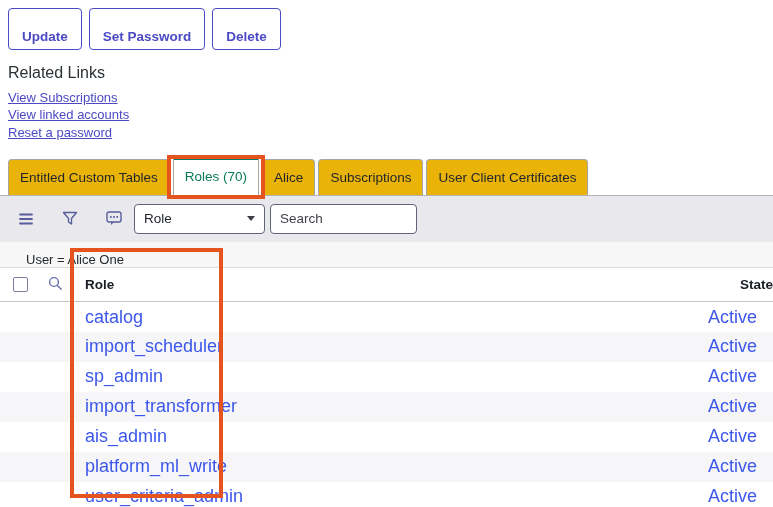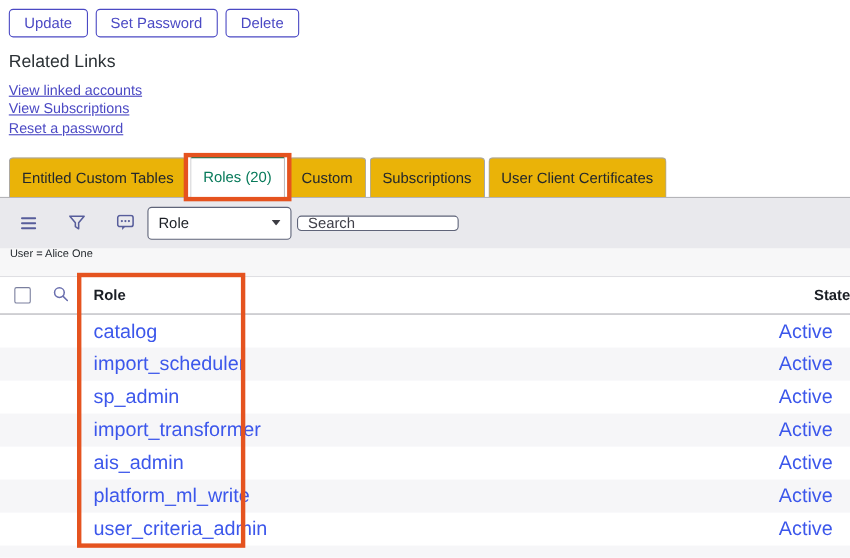--- a/index.html
+++ b/index.html
@@ -14,22 +14,22 @@
 
   
   .actions { padding: 8px 0 0 8px; display: flex; gap: 7px; }
   .btn {
     background: #fff;
     color: #4b49c4;
     border: 1.5px solid #4b49c4;
     border-radius: 4px;
     font-family: "Liberation Sans", sans-serif;
     font-size: 13.5px;
-    font-weight: normal;
-    padding: 4px 13px;
+    font-weight: bold;
+    padding: 20px 13px;
     height: 26px;
     line-height: 16px;
     cursor: pointer;
   }
 
   
   .related { margin: 13px 0 0 8px; }
   .related h2 { font-size: 16px; font-weight: 400; color: #2b3135; line-height: 20px; margin-bottom: 6px; }
   .related a { display: block; color: #4b49c4; font-size: 13px; line-height: 17.3px; text-decoration: underline; }
 
@@ -97,40 +97,40 @@
     display: flex;
     align-items: center;
     justify-content: space-between;
     padding: 0 9px;
     color: #1c2026;
     cursor: pointer;
   }
   .search-box {
     margin-left: 5px;
     width: 147px;
-    height: 14px;
+    height: 30px;
     background: #fff;
     border: 1px solid #5f6479;
     border-radius: 4px;
     padding: 0 9px;
     font-family: "Liberation Sans", sans-serif;
     font-size: 13.5px;
     color: #1c2026;
   }
   .search-box::placeholder { color: #41414a; opacity: 1; }
 
   
   .crumb-row {
     background: #f7f7f8;
     height: 26px;
     display: flex;
-    align-items: flex-start;
-    padding-left: 9px;
+    align-items: flex-end;
+    padding-left: 26px;
     border-bottom: 1px solid #dcdce0;
-    font-size: 10px;
+    font-size: 13px;
     color: #24292e;
   }
   .crumb-row span { cursor: pointer; }
 
   
   table { width: 773px; border-collapse: collapse; table-layout: fixed; }
   col.c-check { width: 40px; }
   col.c-search { width: 36px; }
   col.c-state { width: 73px; }
   thead th {
@@ -179,32 +179,32 @@
 <body>
 
 <div class="actions">
   <button class="btn">Update</button>
   <button class="btn">Set Password</button>
   <button class="btn">Delete</button>
 </div>
 
 <div class="related">
   <h2>Related Links</h2>
+  <a href="#">View Subscriptions</a>
   <a href="#">View linked accounts</a>
-  <a href="#">View Subscriptions</a>
   <a href="#">Reset a password</a>
 </div>
 
 <div class="tabstrip">
   <div class="tab">Entitled Custom Tables</div>
   <div class="tab active">
-    <span>Roles (20)</span>
+    <span>Roles (70)</span>
     <div class="hl-tab"></div>
   </div>
-  <div class="tab">Custom</div>
+  <div class="tab">Alice</div>
   <div class="tab">Subscriptions</div>
   <div class="tab">User Client Certificates</div>
 </div>
 
 <div class="toolbar">
   <span class="tool-icon">
     <svg width="14" height="12" viewBox="0 0 14 12">
       <g stroke="#575d9b" stroke-width="1.8" stroke-linecap="round">
         <line x1="1" y1="1.5" x2="13" y2="1.5"></line>
         <line x1="1" y1="6" x2="13" y2="6"></line>

